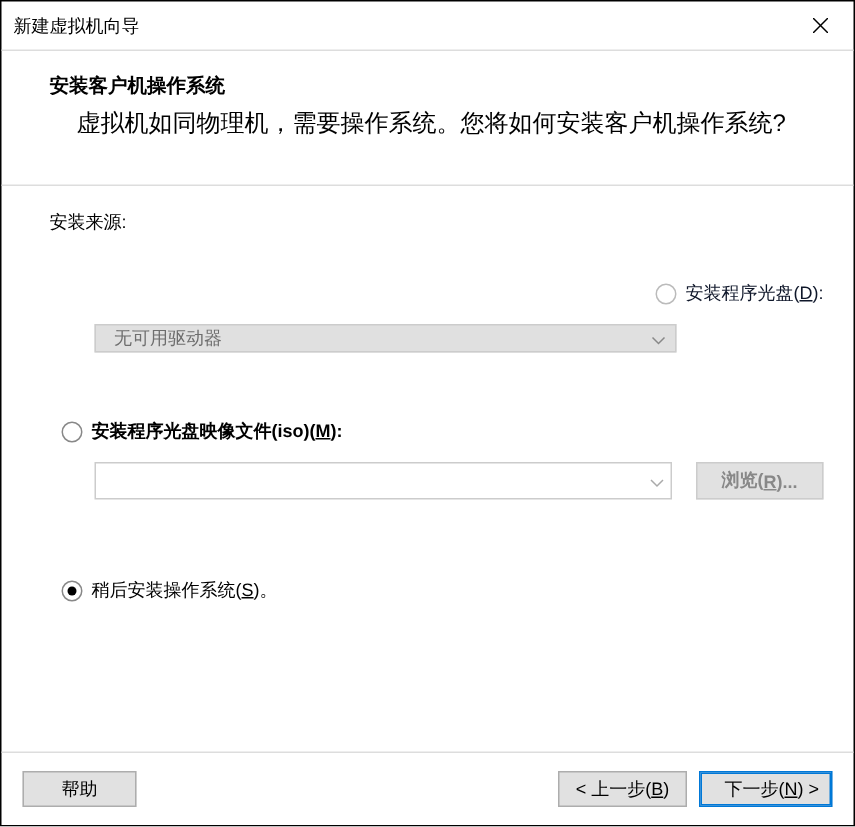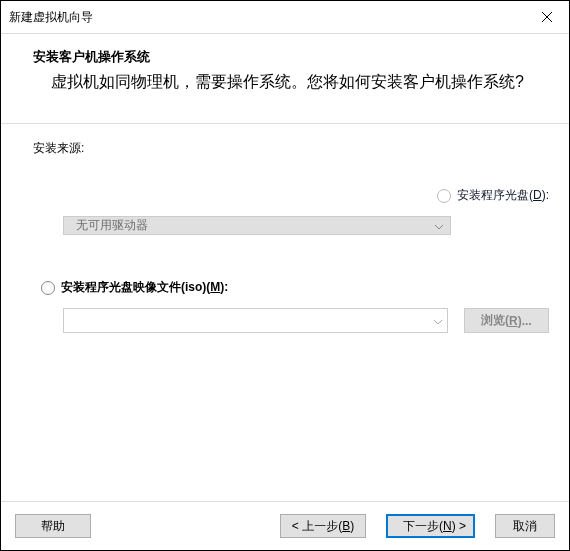--- a/index.html
+++ b/index.html
@@ -145,21 +145,21 @@
   .desc-line {
     margin: 10px 0 0 30px;
   }
 
   .footer {
     height: 48px;
     border-top: 1px solid #ddd;
     display: flex;
     align-items: center;
     padding: 0 14px;
-    gap: 20px;
+    gap: 8px;
   }
   .footer .spacer { flex: 1; }
   .btn {
     height: 24px;
     min-width: 86px;
     padding: 0 8px;
     background: #e1e1e1;
     border: 1px solid #adadad;
     display: flex;
     align-items: center;
@@ -230,36 +230,37 @@
         </div>
         <div class="browse-btn">
           <span>浏览(</span>
             <span class="accel">R</span>
             <span>)...</span>
         </div>
       </div>
     </div>
 
     <div class="section3">
+      <div class="radio-row">
+        <span class="radio selected"></span>
+        <span><span>稍后安装操作系统(</span><span class="accel">S</span><span>)。</span></span>
+      </div>
     </div>
   </div>
 
   <div class="footer">
     <div class="btn help">
         <span>帮助</span>
       </div>
     <div class="spacer"></div>
     <div class="btn">
       <span>&lt; 上一步(</span>
         <span class="accel">B</span>
         <span>)</span>
     </div>
     <div class="btn default">
       <span>下一步(</span>
         <span class="accel">N</span>
         <span>) &gt;</span>
     </div>
-    <div class="btn cancel">
-        <span>取消</span>
-      </div>
   </div>
 
 </div>
 
 </body></html>

